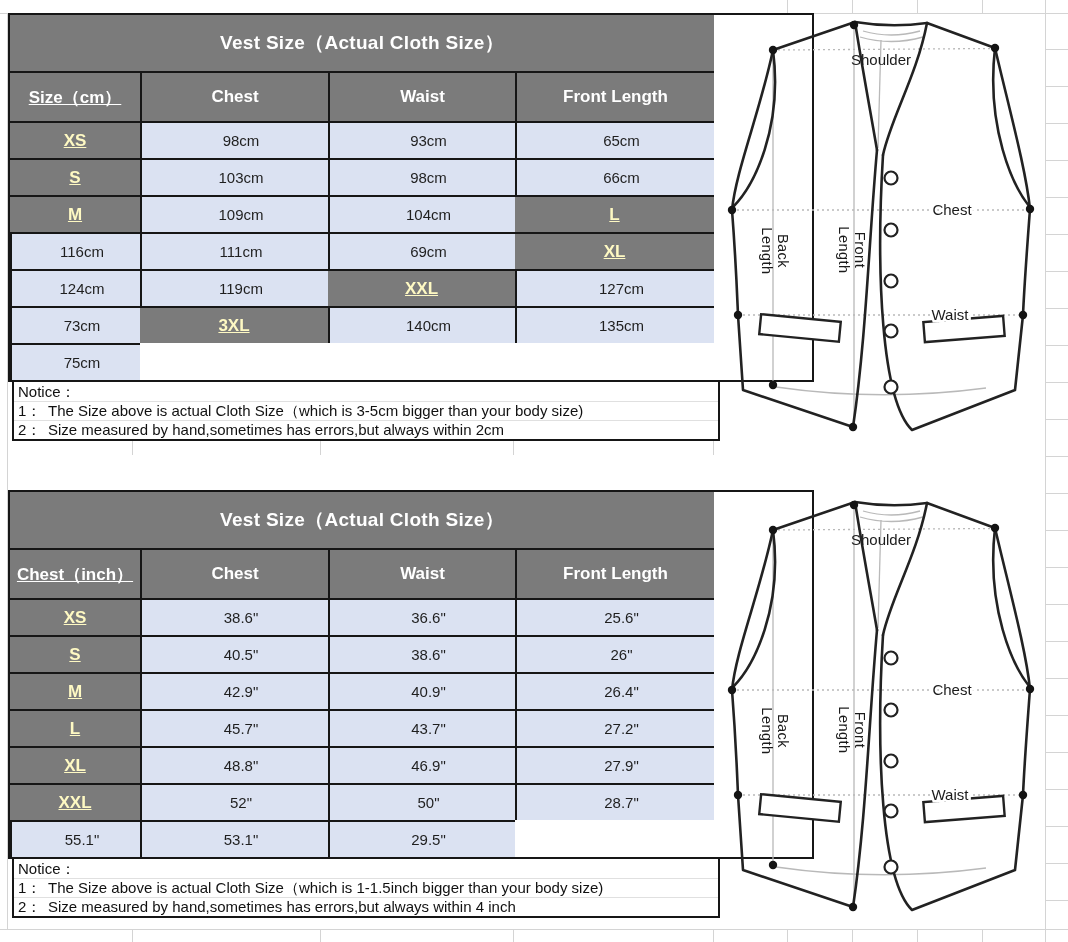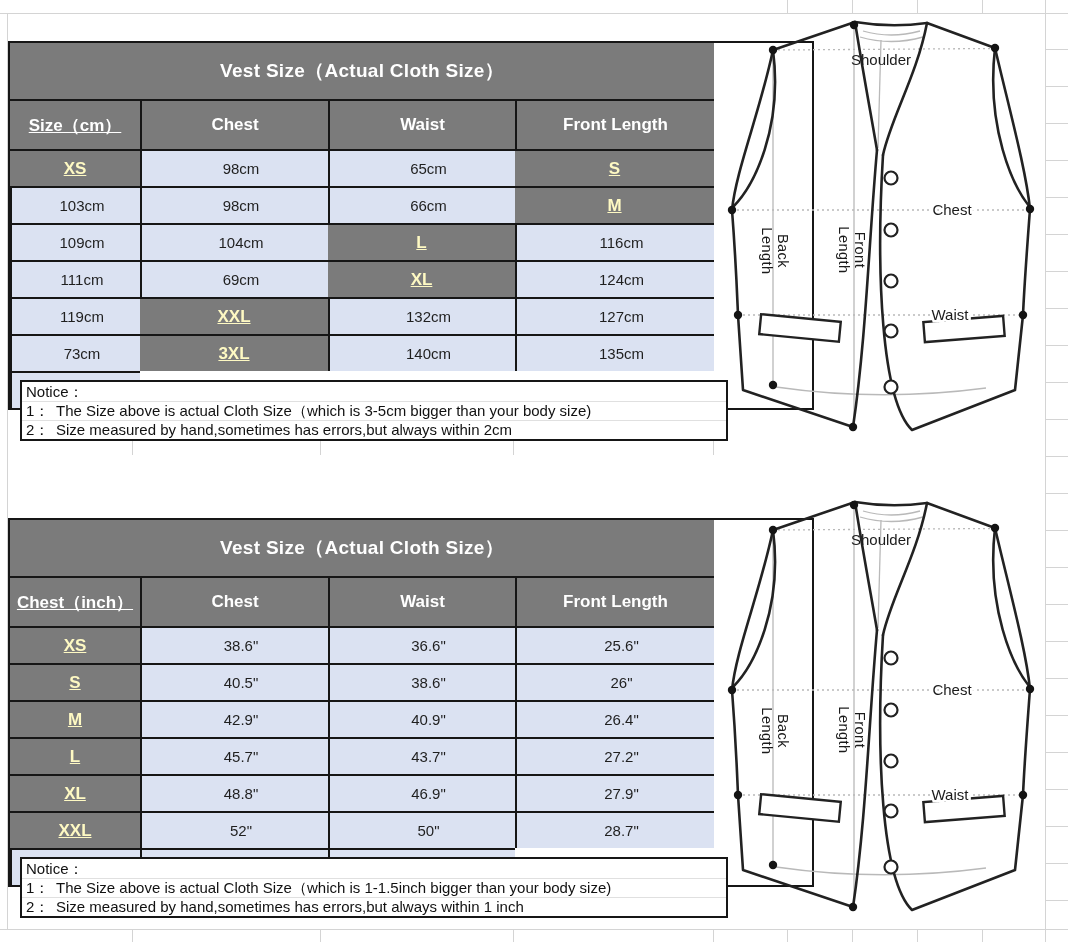--- a/index.html
+++ b/index.html
@@ -8,33 +8,33 @@
 
   
   .gl{position:absolute;background:#d4d4d4;}
   .gl-rowstrip{position:absolute;left:1046px;top:13px;width:22px;height:916px;
     background:repeating-linear-gradient(to bottom,transparent 0 36px,#d4d4d4 36px 37px);}
 
   
   .size-table{position:absolute;left:8px;width:806px;box-sizing:border-box;
     display:grid;grid-template-columns:130px 188px 187px 199px;
     grid-template-rows:56px 50px repeat(7,37px);
-    border:2px solid #161616;background:#fff;margin-top:28px;}
+    border:2px solid #161616;background:#fff;}
   .t1{top:13px;} .t2{top:490px;}
   .cell{box-sizing:border-box;display:flex;align-items:center;justify-content:center;
     border-left:2px solid #161616;border-top:2px solid #161616;}
   .cell.c0{border-left:none;text-decoration:underline;}
   .cell.title{grid-column:1/-1;border-left:none;border-top:none;
     background:#7b7b7b;color:#fff;font-size:19px;font-weight:bold;letter-spacing:.3px;}
   .cell.head{background:#7b7b7b;color:#fff;font-size:17px;font-weight:bold;}
   .cell.val{background:#dbe2f2;color:#1f1f1f;font-size:15px;padding-left:12px;}
   .cell.sz{background:#7b7b7b;color:#fef9c3;font-size:17px;font-weight:bold;}
 
   
-  .notice{position:absolute;left:20px;width:708px;height:61px;box-sizing:border-box;
+  .notice{position:absolute;left:12px;width:708px;height:61px;box-sizing:border-box;
     border:2px solid #161616;background:#fff;color:#111;font-size:15px;}
   .n1{top:380px;} .n2{top:857px;}
   .n-head{line-height:18px;padding:1px 0 0 4px;border-bottom:1px solid #e0e0e0;}
   .n-line{display:flex;line-height:18px;padding-left:4px;border-bottom:1px solid #e0e0e0;}
   .n-line.last{border-bottom:none;}
   .n-num{flex:0 0 30px;}
 
   
   .vest{position:absolute;left:720px;width:322px;height:445px;}
   .v1{top:0px;} .v2{top:480px;}
@@ -71,20 +71,21 @@
 
   <div class="size-table t1">
     <div class="cell title">Vest Size（Actual Cloth Size）</div>
     <div class="cell head c0">Size（cm）</div>
     <div class="cell head">Chest</div>
     <div class="cell head">Waist</div>
     <div class="cell head">Front Length</div>
 
     <div class="cell sz c0">XS</div>
     <div class="cell val">98cm</div>
+    <div class="cell val">93cm</div>
     <div class="cell val">65cm</div>
 
     <div class="cell sz c0">S</div>
     <div class="cell val">103cm</div>
     <div class="cell val">98cm</div>
     <div class="cell val">66cm</div>
 
     <div class="cell sz c0">M</div>
     <div class="cell val">109cm</div>
     <div class="cell val">104cm</div>
@@ -92,21 +93,20 @@
     <div class="cell sz c0">L</div>
     <div class="cell val">116cm</div>
     <div class="cell val">111cm</div>
     <div class="cell val">69cm</div>
 
     <div class="cell sz c0">XL</div>
     <div class="cell val">124cm</div>
     <div class="cell val">119cm</div>
 
     <div class="cell sz c0">XXL</div>
-    <div class="cell val">132cm</div>
     <div class="cell val">127cm</div>
     <div class="cell val">73cm</div>
 
     <div class="cell sz c0">3XL</div>
     <div class="cell val">140cm</div>
     <div class="cell val">135cm</div>
     <div class="cell val">75cm</div>
   </div>
 
   <div class="notice n1">
@@ -222,21 +222,21 @@
   </div>
 
   <div class="notice n2">
     <div class="n-head">Notice：</div>
     <div class="n-line">
       <span class="n-num">1：</span>
       <span>The Size above is actual Cloth Size（which is 1-1.5inch bigger than your body size)</span>
     </div>
     <div class="n-line last">
       <span class="n-num">2：</span>
-      <span>Size measured by hand,sometimes has errors,but always within 1 inch</span>
+      <span>Size measured by hand,sometimes has errors,but always within 4 inch</span>
     </div>
   </div>
 
   <svg class="vest v2" viewBox="0 0 322 445">
     <g stroke="#b9b9b9" stroke-width="1.3" fill="none">
       <line x1="53" y1="50" x2="275" y2="48.5" stroke-dasharray="2 3"></line>
       <line x1="12" y1="210" x2="310" y2="210" stroke-dasharray="2 3"></line>
       <line x1="18" y1="315" x2="303" y2="315" stroke-dasharray="2 3"></line>
       <line x1="53" y1="50" x2="53" y2="385"></line>
       <line x1="134" y1="25" x2="134" y2="424"></line>

